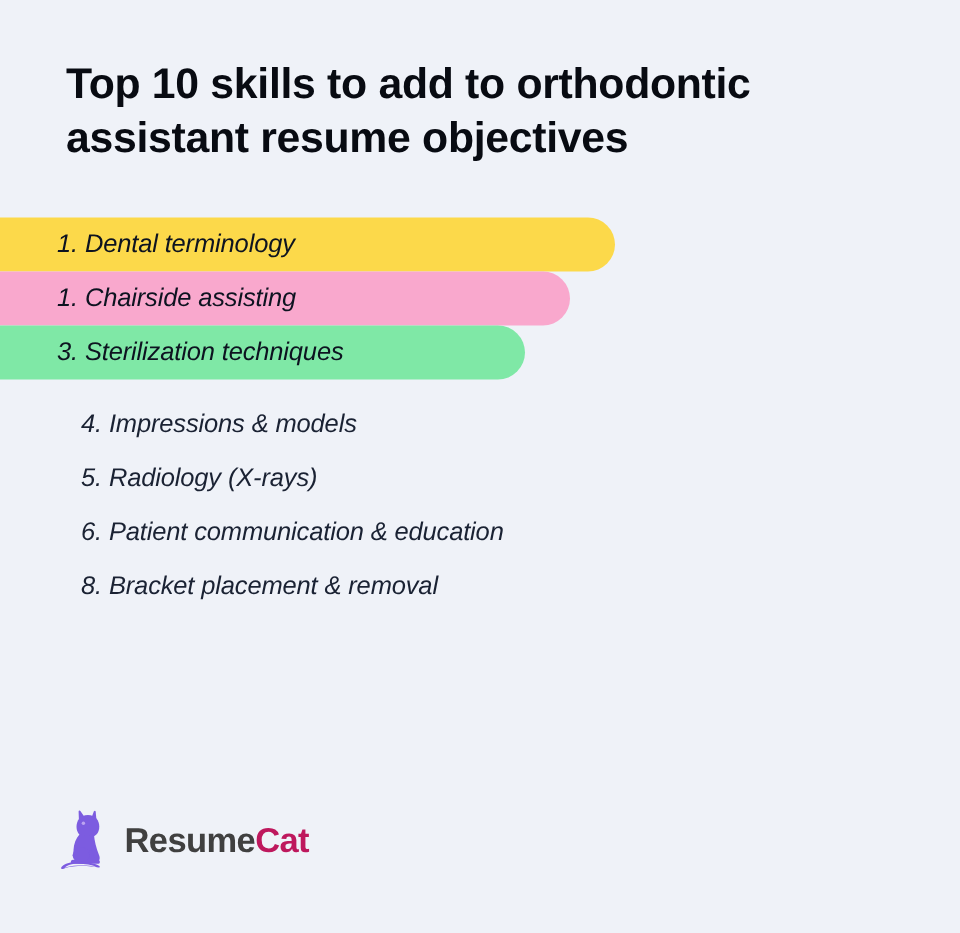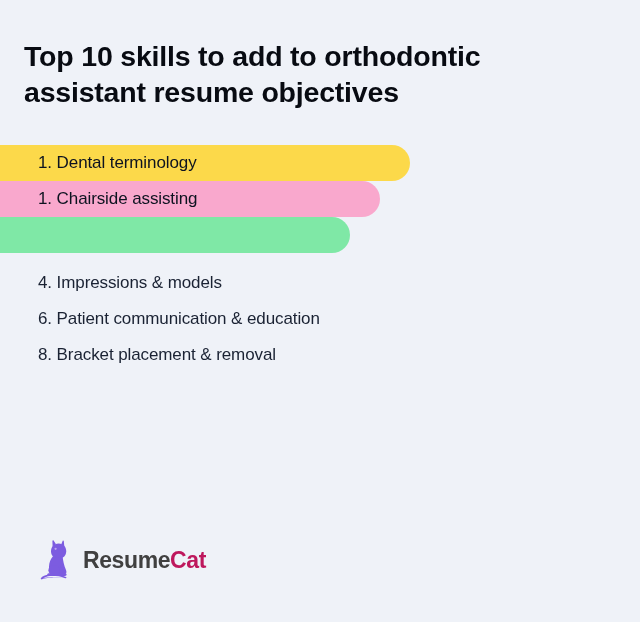--- a/index.html
+++ b/index.html
@@ -11,21 +11,21 @@
     height: 622px;
     background: #eff2f8;
     font-family: "Liberation Sans", sans-serif;
     overflow: hidden;
     position: relative;
   }
 
   
   .title {
     position: absolute;
-    left: 24px;
+    left: 44px;
     top: 38px;
     width: 580px;
     font-size: 28.5px;
     font-weight: bold;
     line-height: 1.28;
     letter-spacing: -0.2px;
     color: #080b12;
   }
 
   
@@ -34,20 +34,21 @@
     left: 0;
     top: 145px;
     width: 640px;
   }
 
   .skill-row {
     position: relative;
     height: 36px;
     display: flex;
     align-items: center;
+    font-style: italic;
   }
 
   
   .skill-row .pill {
     position: absolute;
     left: 0;
     top: 0;
     height: 36px;
     border-radius: 0 18px 18px 0;
     z-index: 0;
@@ -60,20 +61,21 @@
     font-size: 17px;
     font-weight: 500;
     color: #0d1320;
     letter-spacing: -0.1px;
     white-space: nowrap;
   }
 
   
   .skill-row.plain {
     height: 36px;
+    padding-left: 16px;
   }
   .skill-row.plain .skill-label {
     color: #1a2233;
   }
 
   
   .list-gap {
     height: 12px;
   }
 
@@ -111,24 +113,28 @@
 <div class="skill-row highlighted">
       <div class="pill" style="background: rgb(252, 217, 74); width: 410px;"></div>
       <span class="skill-label">1. Dental terminology</span>
     </div>
     <div class="skill-row highlighted">
       <div class="pill" style="background: rgb(249, 168, 205); width: 380px;"></div>
       <span class="skill-label">1. Chairside assisting</span>
     </div>
     <div class="skill-row highlighted">
       <div class="pill" style="background: rgb(127, 232, 166); width: 350px;"></div>
+      <span class="skill-label">3. Sterilization techniques</span>
     </div>
     <div class="list-gap"></div>
     <div class="skill-row plain">
       <span class="skill-label">4. Impressions &amp; models</span>
+    </div>
+    <div class="skill-row plain">
+      <span class="skill-label">5. Radiology (X-rays)</span>
     </div>
     <div class="skill-row plain">
       <span class="skill-label">6. Patient communication &amp; education</span>
     </div>
     <div class="skill-row plain">
       <span class="skill-label">8. Bracket placement &amp; removal</span>
     </div>
   </div>
 
 <div class="logo">

